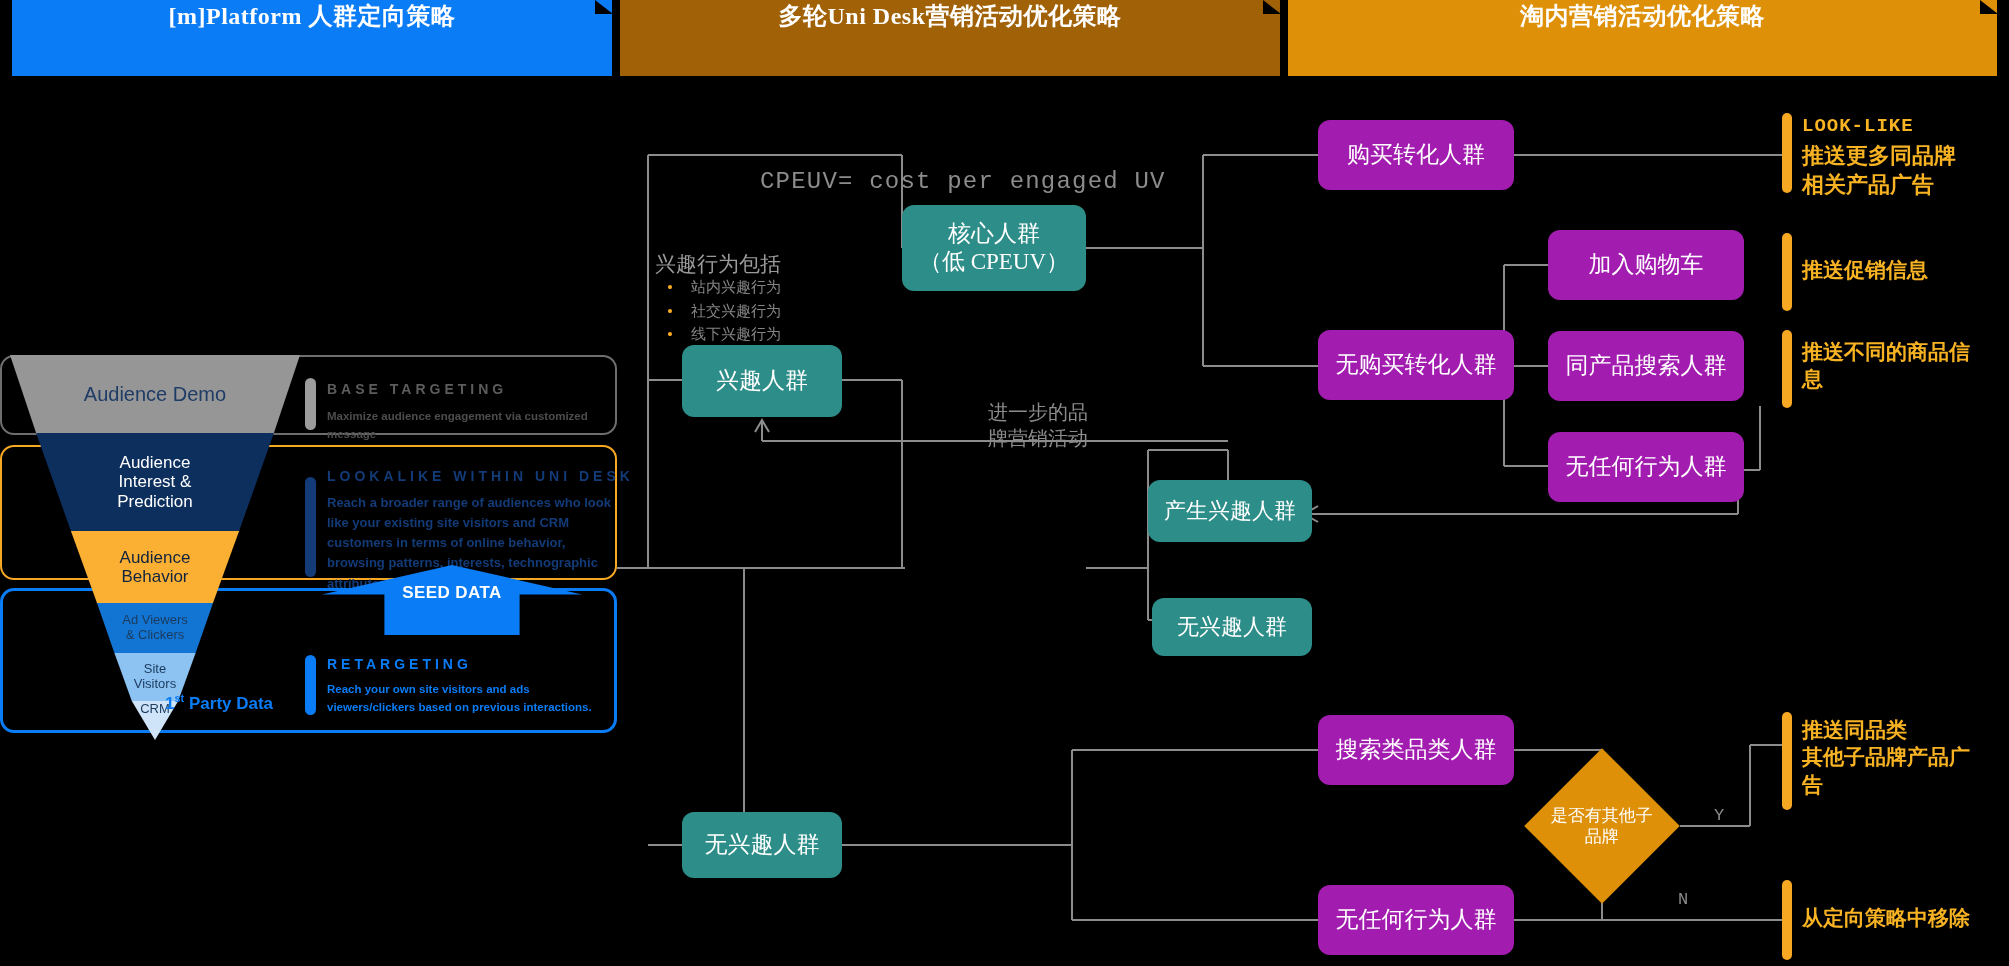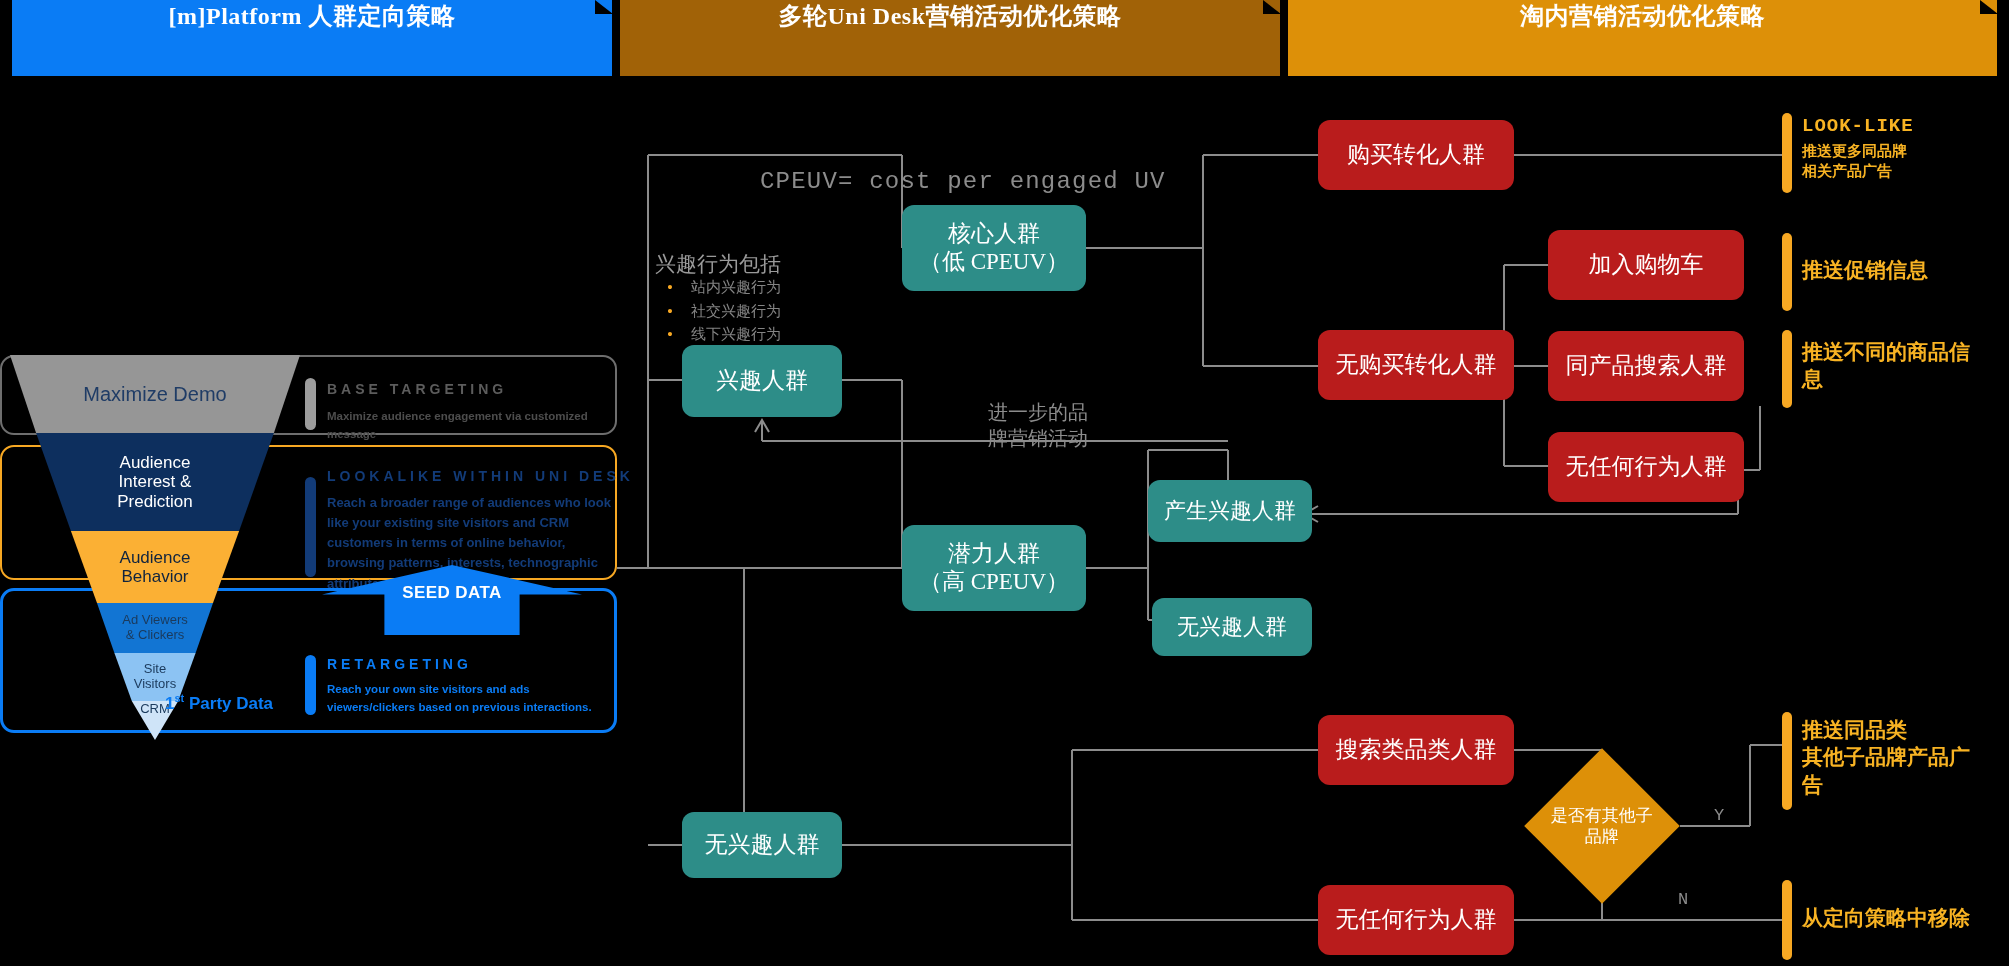--- a/index.html
+++ b/index.html
@@ -118,21 +118,21 @@
   }
 
   
   .node {
     position: absolute; border-radius: 12px;
     display: flex; align-items: center; justify-content: center;
     text-align: center; color: #fff;
     font-family: "Liberation Serif", serif; line-height: 1.2;
   }
   .node.teal   { background: #2d8d88; }
-  .node.orange { background: #b91c1c; }
+  .node.orange { background: #a21caf; }
   .node span { position: relative; z-index: 2; }
 
   .diamond {
     position: absolute; background: #dd9008;
     transform: rotate(45deg);
     display: flex; align-items: center; justify-content: center;
   }
   .diamond > span {
     transform: rotate(-45deg);
     color: #fff; font-size: 17px; text-align: center; line-height: 1.25;
@@ -253,21 +253,21 @@
   </svg>
 
   <div id="funnel-panel">
     <div class="rnd-box" id="grey-frame"></div>
     <div class="rnd-box" id="navy-frame"></div>
     <div class="rnd-box" id="blue-frame"></div>
   </div>
 
   <div id="funnel" style="position:absolute;left:10px;top:355px;">
     <div class="fseg" id="seg-demo">
-      <span>Maximize Demo</span>
+      <span>Audience Demo</span>
     </div>
     <div class="fseg" id="seg-interest">
       <span class="ml">Audience<br>Interest &amp;<br>Prediction</span>
     </div>
     <div class="fseg" id="seg-behavior">
       <span class="ml">Audience<br>Behavior</span>
     </div>
     <div class="fseg" id="seg-adview">
       <span class="ml">Ad Viewers<br>&amp; Clickers</span>
     </div>
@@ -311,23 +311,20 @@
   <div class="ftext ml" id="brand-campaign">进一步的品<br>牌营销活动</div>
 
   <div class="node teal" style="left:902px;top:205px;width:184px;height:86px;font-size:23px;">
     <span class="ml">核心人群<br>（低 CPEUV）</span>
   </div>
 
   <div class="node teal" style="left:682px;top:345px;width:160px;height:72px;font-size:23px;">
     <span>兴趣人群</span>
   </div>
 
-  <div class="node teal" style="left:902px;top:525px;width:184px;height:86px;font-size:23px;">
-    <span class="ml">潜力人群<br>（高 CPEUV）</span>
-  </div>
 
   <div class="node teal" style="left:1148px;top:480px;width:164px;height:62px;font-size:22px;">
     <span>产生兴趣人群</span>
   </div>
 
   <div class="node teal" style="left:1152px;top:598px;width:160px;height:58px;font-size:22px;">
     <span>无兴趣人群</span>
   </div>
 
   <div class="node teal" style="left:682px;top:812px;width:160px;height:66px;font-size:23px;">
@@ -364,21 +361,21 @@
 
   <div class="diamond" style="left:1547px;top:771px;width:110px;height:110px;">
     <span class="ml">是否有其他子<br>品牌</span>
   </div>
 
   <div class="branch-lbl" style="left:1714px;top:806px;">Y</div>
   <div class="branch-lbl" style="left:1678px;top:890px;">N</div>
 
   <div class="ann-pill" style="left:1782px;top:113px;height:80px;"></div>
   <div class="ann-text" style="left:1802px;top:114px;font-size:19px;letter-spacing:1px;font-family:'Liberation Mono',monospace;">LOOK-LIKE</div>
-  <div class="ann-text ml" style="left:1802px;top:142px;font-size:15px;width:200px;">推送更多同品牌<br>相关产品广告</div>
+  <div class="ann-text ml" style="left:1802px;top:142px;font-size:22px;width:200px;">推送更多同品牌<br>相关产品广告</div>
 
   <div class="ann-pill" style="left:1782px;top:233px;height:78px;"></div>
   <div class="ann-text ml" style="left:1802px;top:257px;font-size:21px;width:200px;">推送促销信息</div>
 
   <div class="ann-pill" style="left:1782px;top:330px;height:78px;"></div>
   <div class="ann-text ml" style="left:1802px;top:339px;font-size:21px;width:202px;">推送不同的商品信<br>息</div>
 
   <div class="ann-pill" style="left:1782px;top:712px;height:98px;"></div>
   <div class="ann-text ml" style="left:1802px;top:717px;font-size:21px;width:205px;">推送同品类<br>其他子品牌产品广<br>告</div>
 

